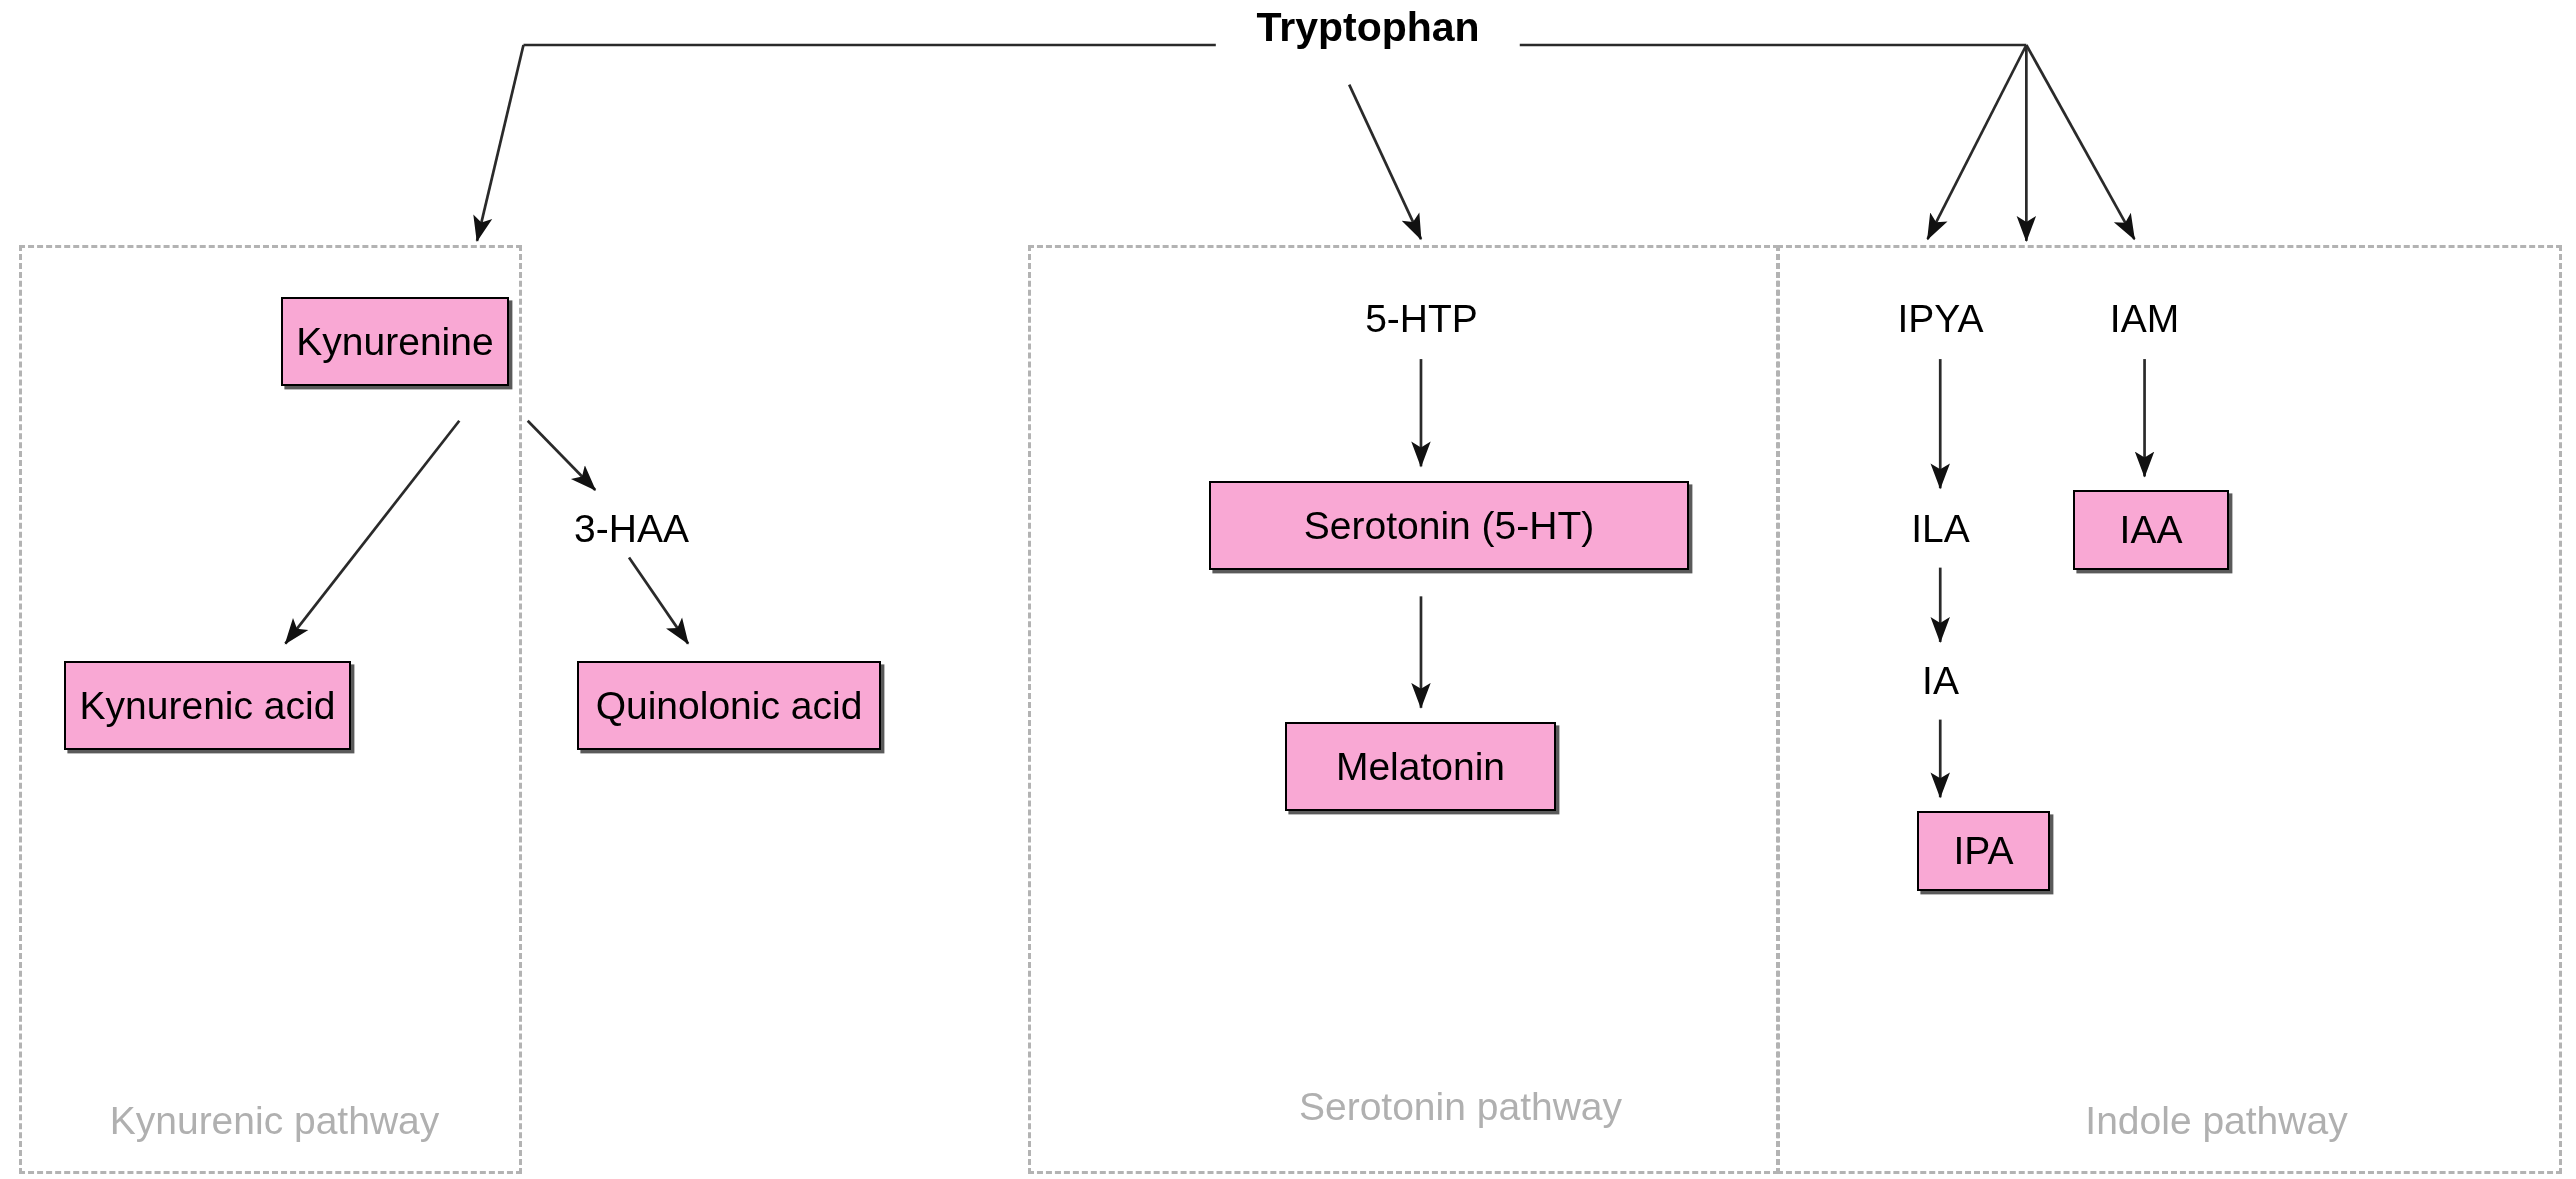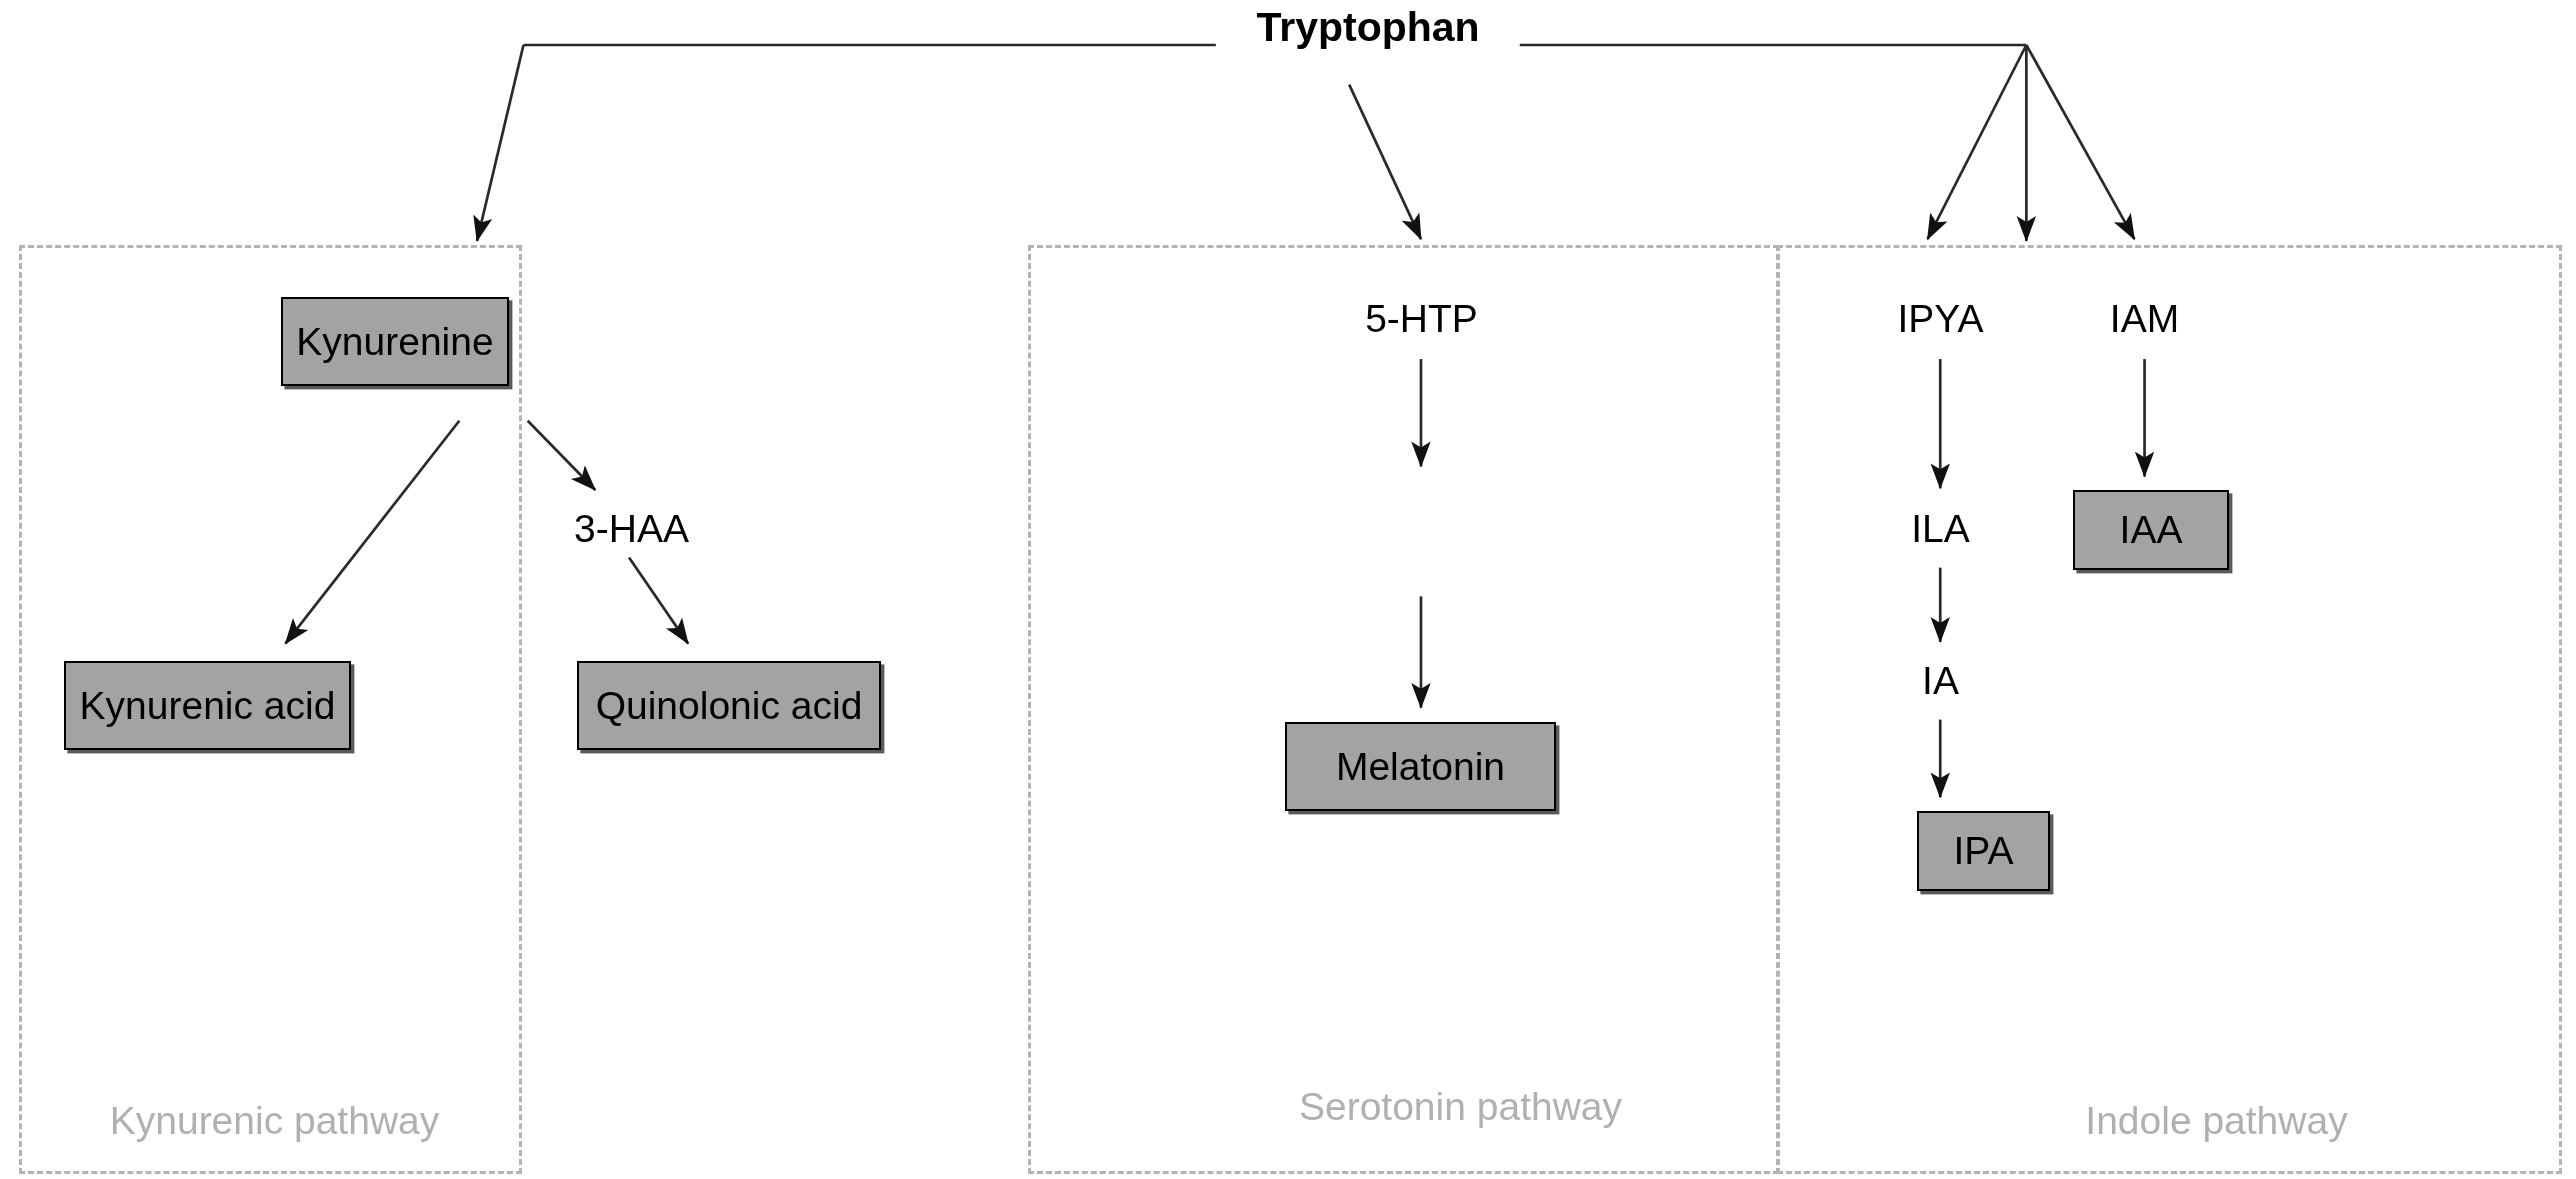--- a/index.html
+++ b/index.html
@@ -35,21 +35,21 @@
     font-size: 39px;
     white-space: nowrap;
     text-align: center;
     font-family: "Liberation Sans", sans-serif;
   }
   
   .node-box {
     position: absolute;
     box-sizing: border-box;
     border: 2.5px solid #000000;
-    background: #a3a3a3;
+    background: #f9a8d4;
     box-shadow: 3.4px 3.4px 0 0 #5a5a5a;
     display: flex;
     align-items: center;
     justify-content: center;
     font-size: 39px;
     color: #000000;
     white-space: nowrap;
     font-family: "Liberation Sans", sans-serif;
   }
   
@@ -116,20 +116,21 @@
   </svg>
 
   <div class="root-title" style="left:1199px; top:4.2px; width:338px;">Tryptophan</div>
 
   <div class="node-box" style="left:281px; top:297px; width:228px; height:89px;">Kynurenine</div>
   <div class="node-plain" style="left:547px; top:507px; width:169px;">3-HAA</div>
   <div class="node-box" style="left:577px; top:661px; width:304px; height:89px;">Quinolonic acid</div>
   <div class="node-box" style="left:64px; top:661px; width:287px; height:89px;">Kynurenic acid</div>
 
   <div class="node-plain" style="left:1337px; top:297px; width:169px;">5-HTP</div>
+  <div class="node-box" style="left:1209px; top:481px; width:480px; height:89px;">Serotonin (5-HT)</div>
   <div class="node-box" style="left:1285px; top:722px; width:271px; height:89px;">Melatonin</div>
 
   <div class="node-plain" style="left:1856px; top:297px; width:169px;">IPYA</div>
   <div class="node-plain" style="left:2060px; top:297px; width:169px;">IAM</div>
   <div class="node-plain" style="left:1856px; top:507px; width:169px;">ILA</div>
   <div class="node-box" style="left:2073px; top:490px; width:156px; height:80px;">IAA</div>
   <div class="node-plain" style="left:1856px; top:659px; width:169px;">IA</div>
   <div class="node-box" style="left:1873px; top:811px; width:133px; height:80px;margin-left:44px;">IPA</div>
 
   <div class="pathway-caption" style="left:21px; top:1099px; width:507px;">Kynurenic pathway</div>

